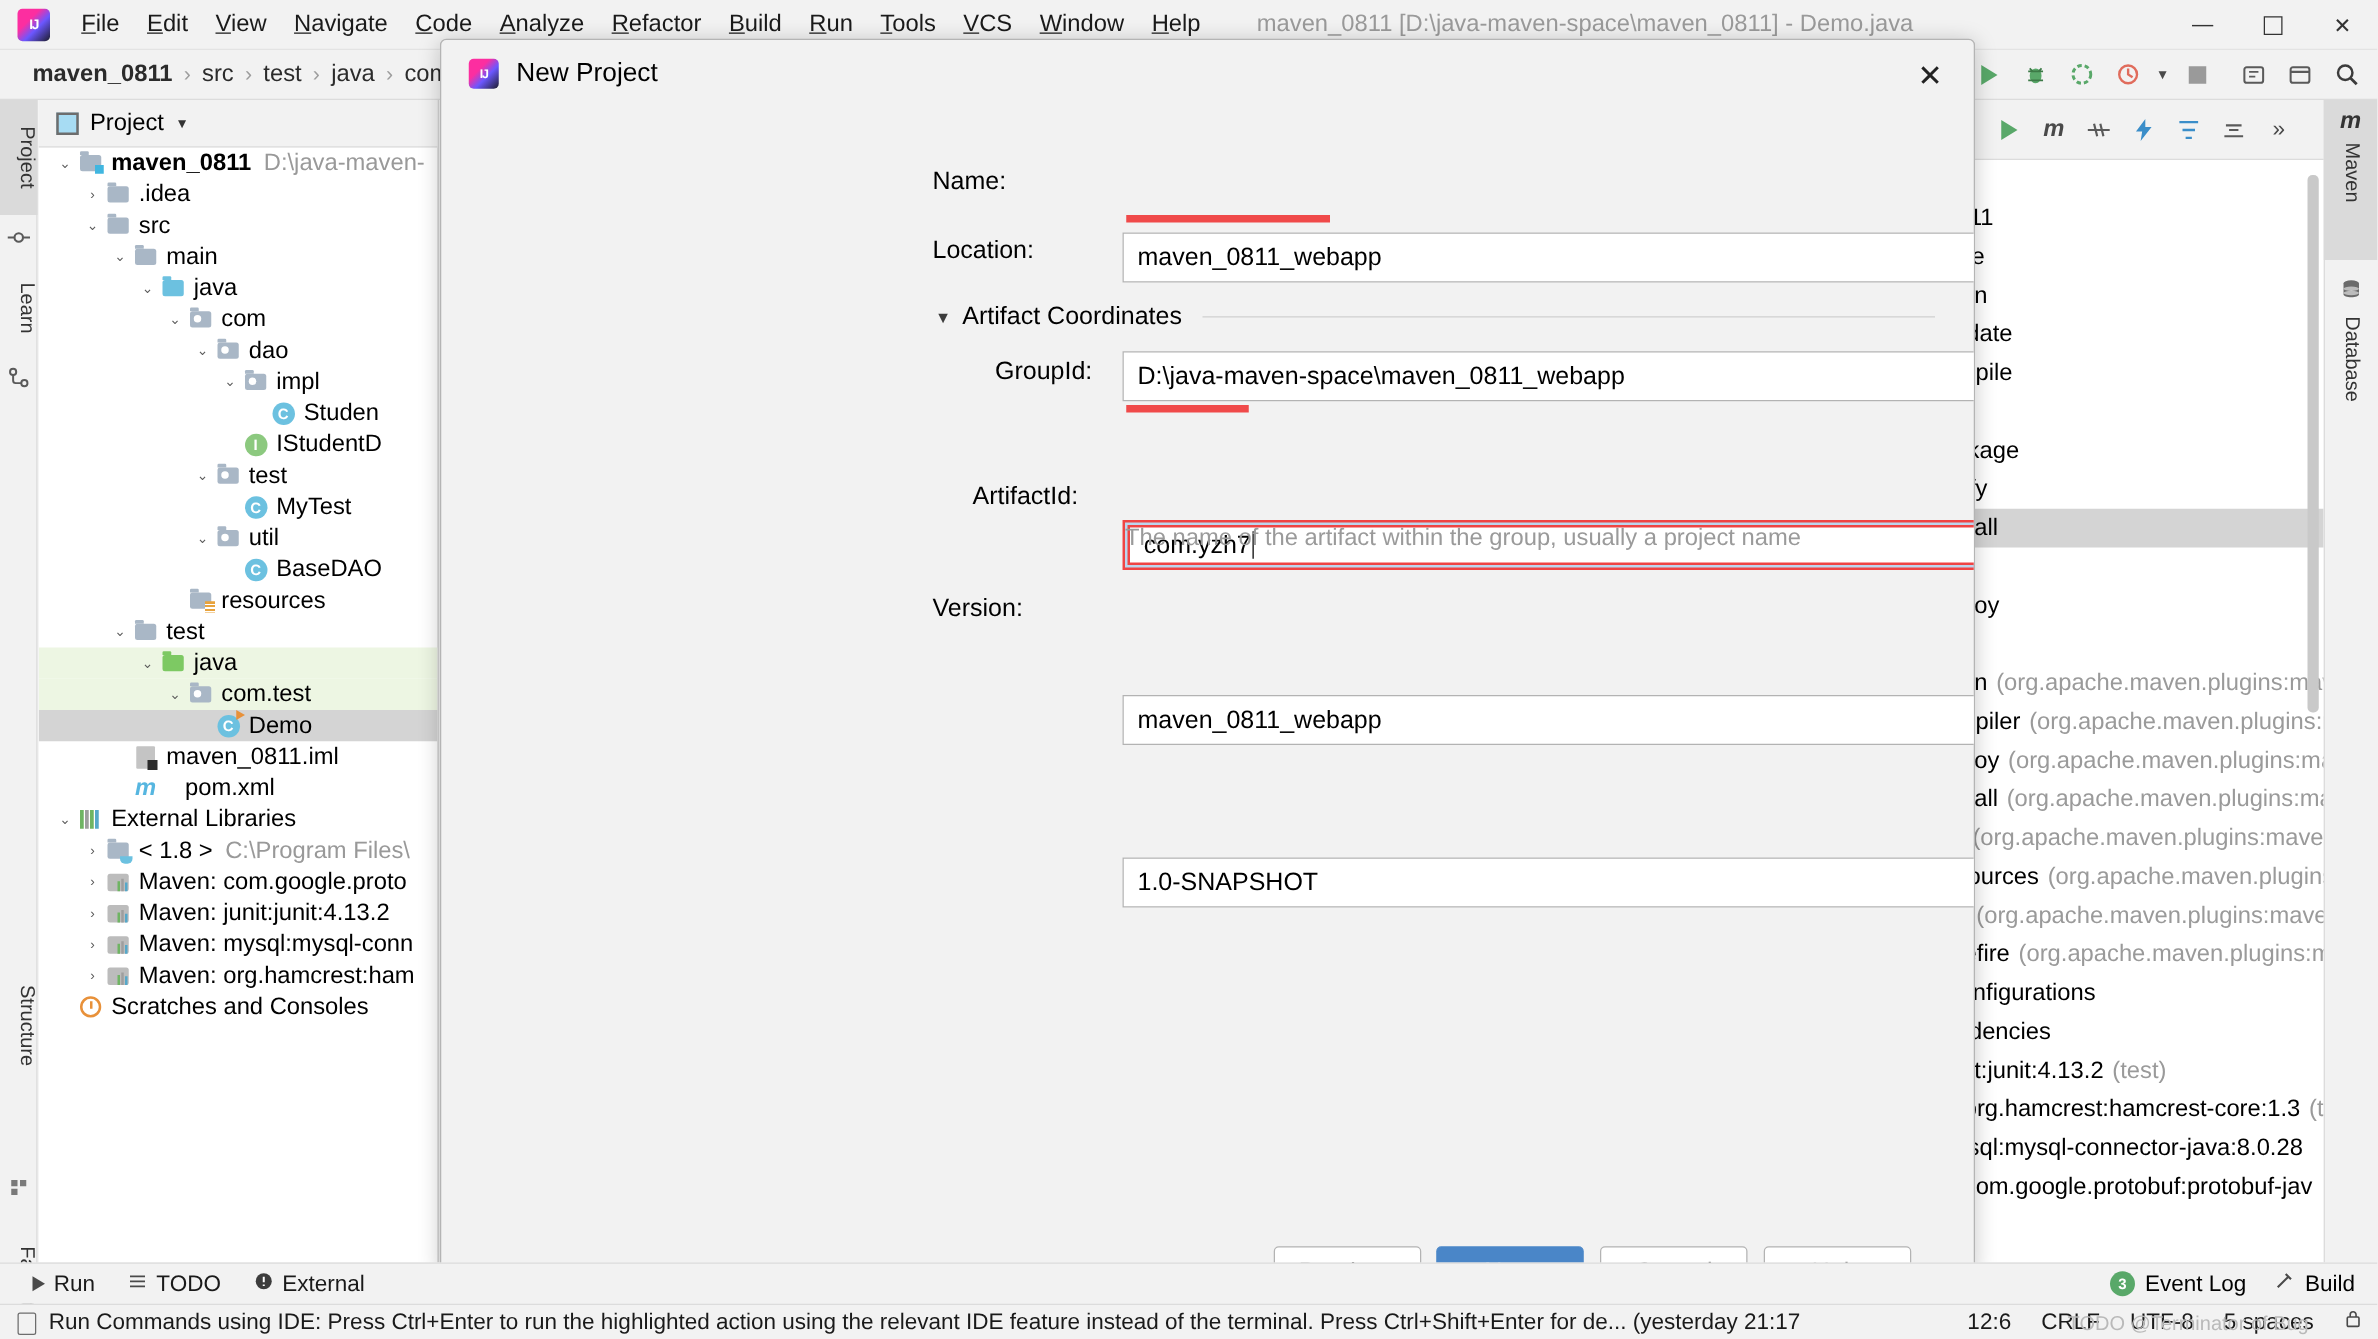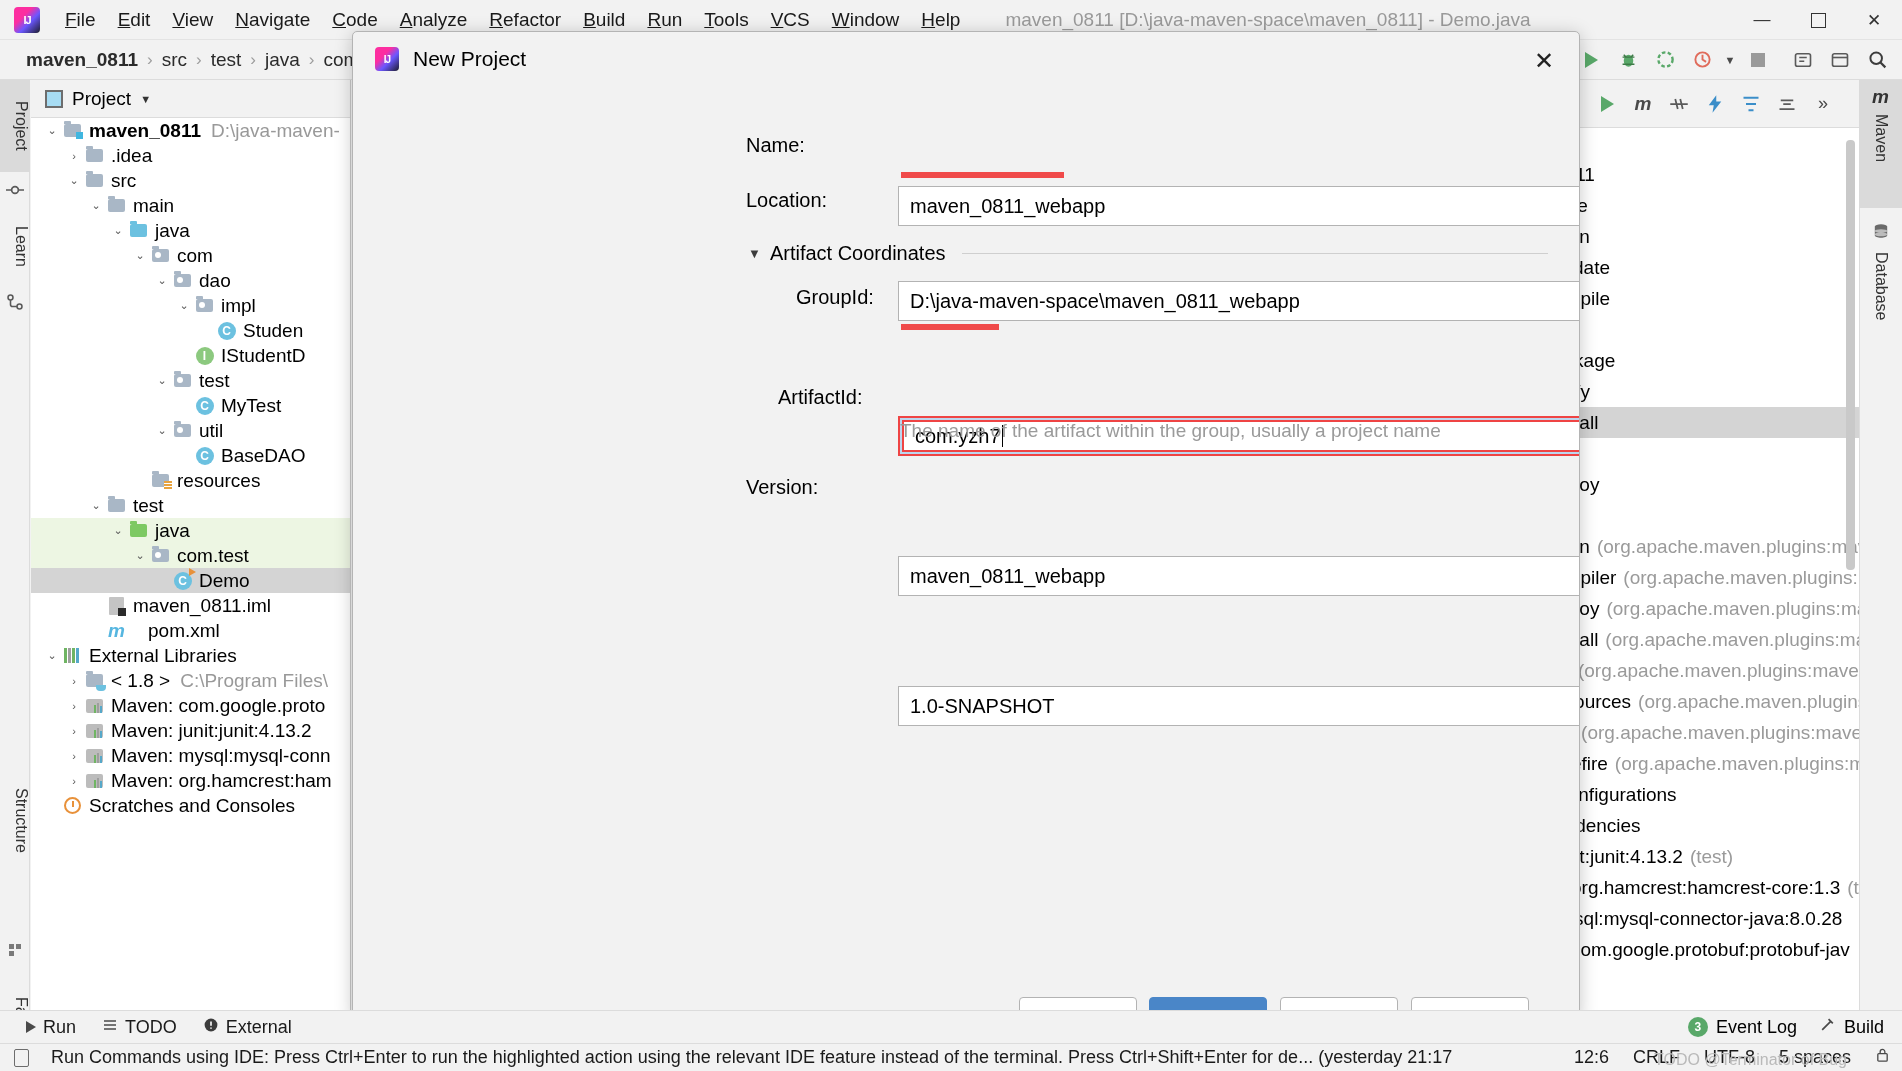--- a/index.html
+++ b/index.html
@@ -233,21 +233,21 @@
   #toolwin-right{ position:absolute; right:18px; display:flex; align-items:center; gap:22px; font-size:18px; }
   .badge-green{
     width:20px;height:20px;border-radius:50%;background:#59a869;color:#fff;
     font-size:12px;display:flex;align-items:center;justify-content:center;font-weight:bold;
   }
   #statusbar{
     position:absolute; left:0; top:1043px; width:1902px; height:28px;
     background:#f2f2f2; border-top:1px solid #dcdcdc;
     display:flex; align-items:center; font-size:18px; color:#1a1a1a;
   }
-  #status-left{ display:flex; align-items:center; gap:22px; margin-left:14px; }
+  #status-left{ display:flex; align-items:flex-end; gap:10px; margin-left:14px; }
   #status-right{ position:absolute; right:12px; display:flex; align-items:center; gap:24px; color:#1a1a1a; }
   .sb-doc{
     width:15px;height:18px;border:1.5px solid #6d6d6d;border-radius:2px;
   }
   #watermark{
     position:absolute; right:55px; bottom:2px; color:#b9b9b9; font-size:16px;
     pointer-events:none; white-space:nowrap;
   }
 
   

